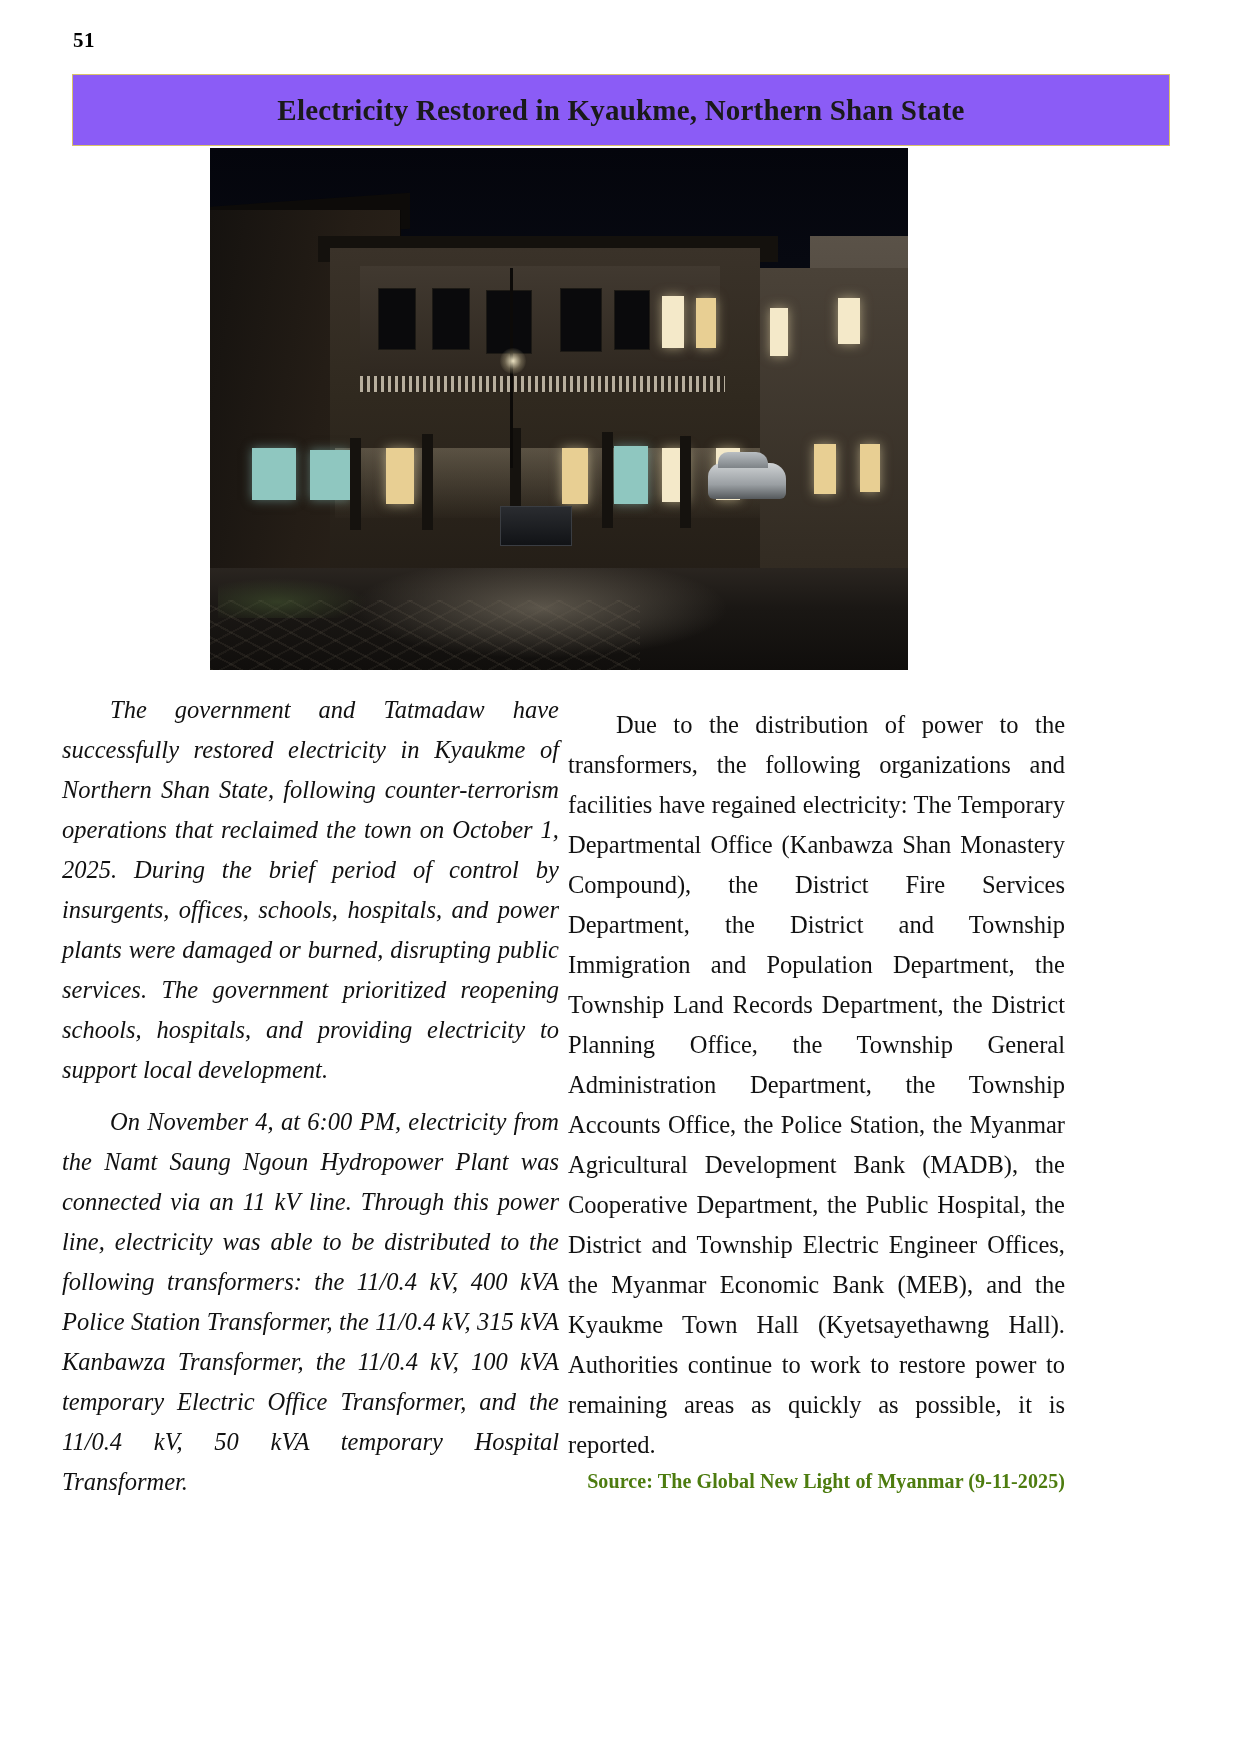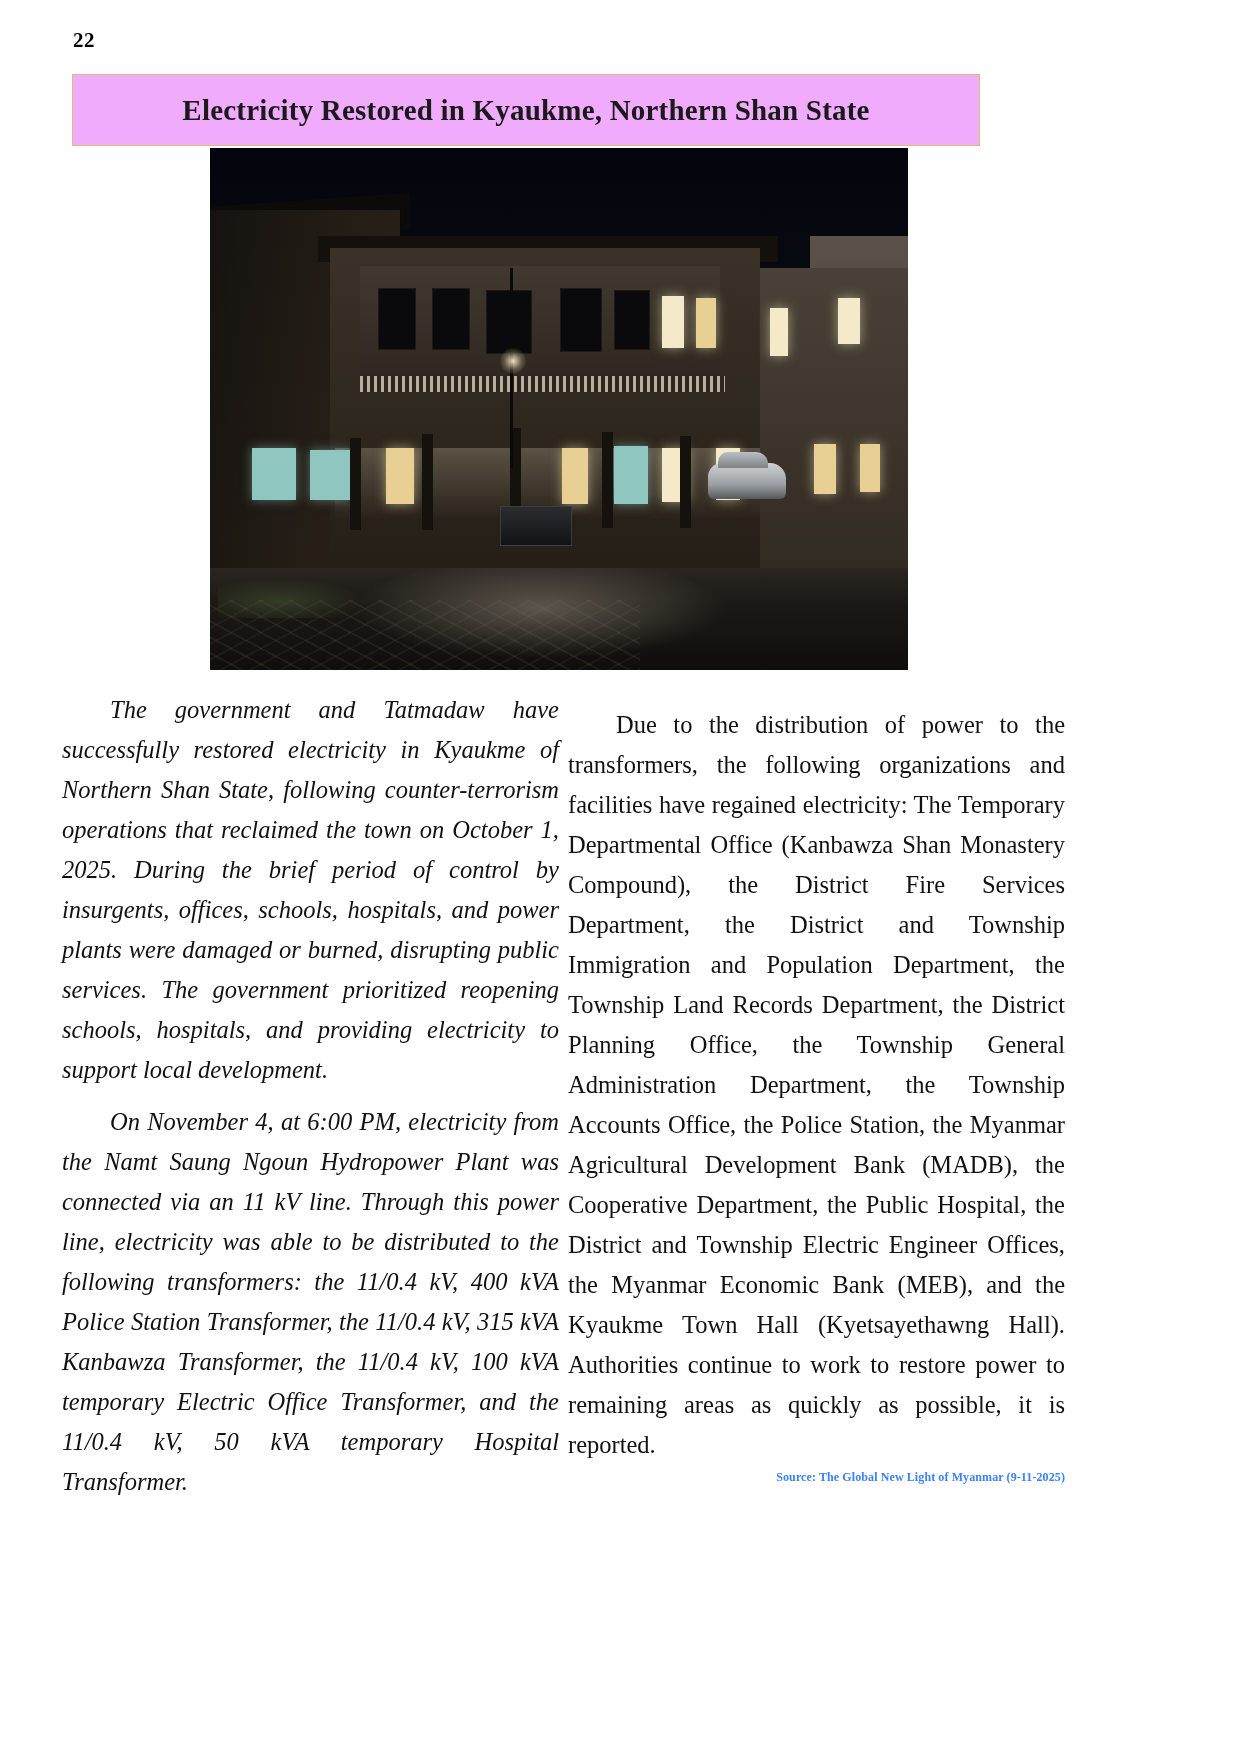--- a/index.html
+++ b/index.html
@@ -28,23 +28,23 @@
     top: 28px;
     font-family: "Liberation Serif", serif;
     font-weight: bold;
     font-size: 21px;
     letter-spacing: 0.5px;
   }
   .headline-bar {
     position: absolute;
     left: 72px;
     top: 74px;
-    width: 908px;
+    width: 1098px;
     height: 72px;
-    background: #f0abfc;
+    background: #8b5cf6;
     border: 1px solid #d9c26a;
     box-sizing: border-box;
     display: flex;
     align-items: center;
     justify-content: center;
   }
   .headline-text {
     font-family: "Liberation Serif", serif;
     font-weight: bold;
     font-size: 29px;
@@ -215,31 +215,31 @@
   }
   .col p:last-child { margin-bottom: 0; }
   .source {
     position: absolute;
     left: 568px;
     top: 1470px;
     width: 497px;
     text-align: right;
     font-family: "Liberation Serif", serif;
     font-weight: bold;
-    font-size: 12px;
+    font-size: 20px;
     letter-spacing: 0.1px;
-    color: #3b82f6;
+    color: #4d7c0f;
   }
 </style>
 </head>
 <body>
 
 <div class="page">
 
-  <div class="page-number">22</div>
+  <div class="page-number">51</div>
 
   <div class="headline-bar">
     <div class="headline-text">Electricity Restored in Kyaukme, Northern Shan State</div>
   </div>
 
   <div class="photo-wrap">
     <div class="photo">
       <div class="sky"></div>
 
       <div class="bldg-left-roof"></div>

